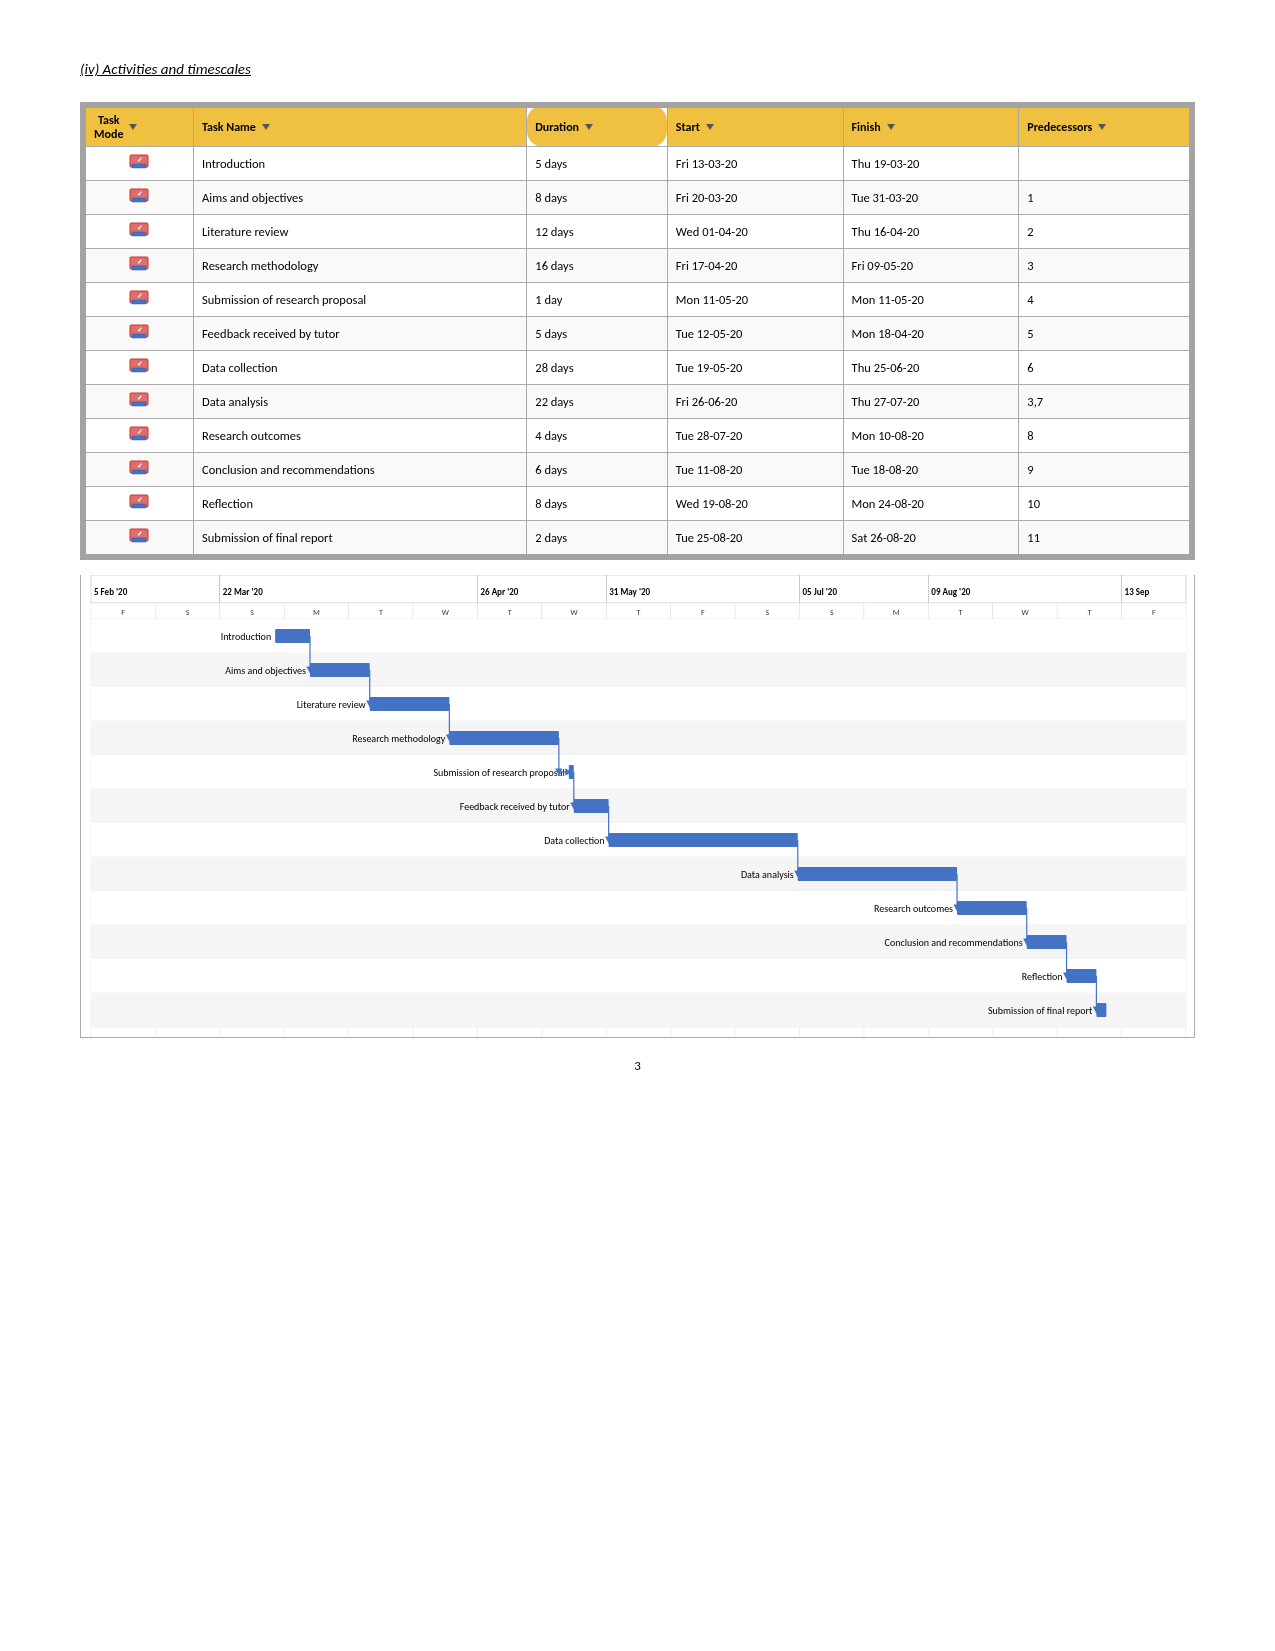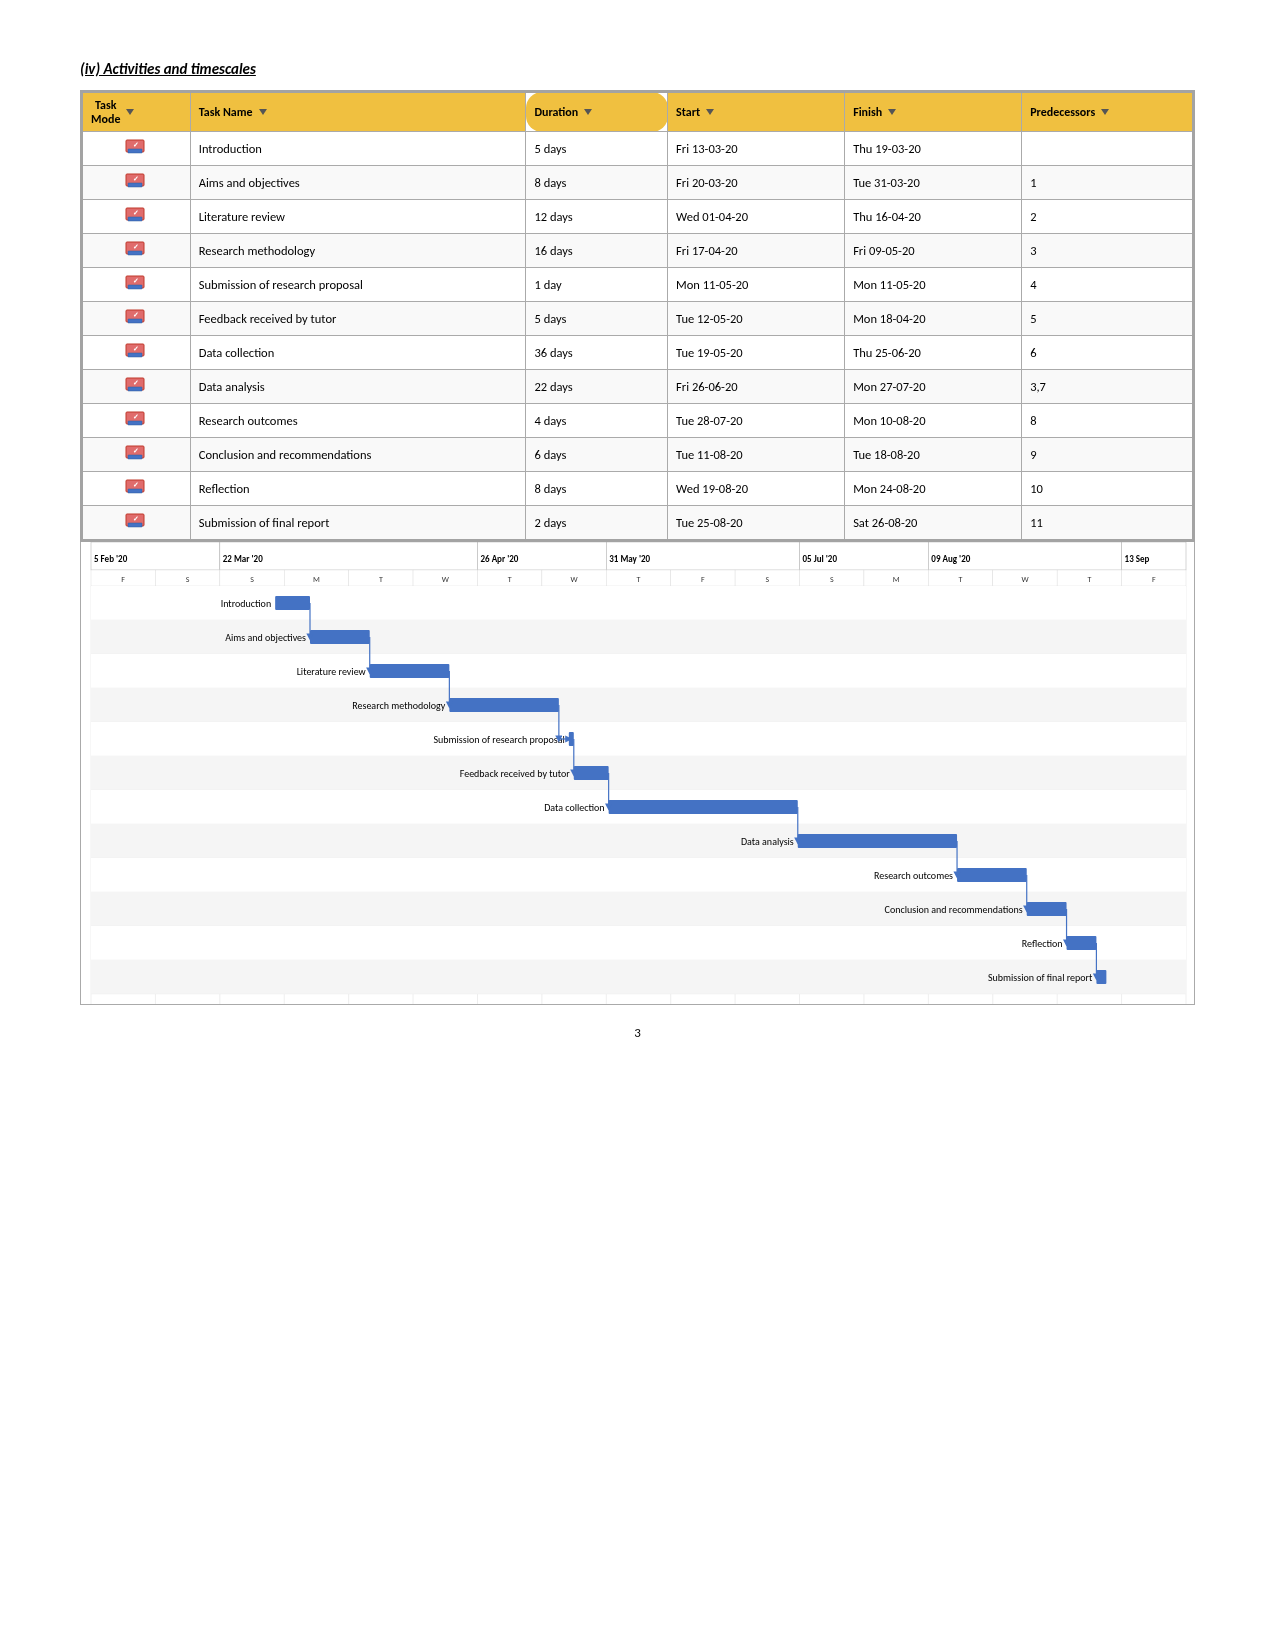--- a/index.html
+++ b/index.html
@@ -8,32 +8,32 @@
       font-family: Calibri, Arial, sans-serif;
       font-size: 13px;
       color: #000;
       width: 1275px;
       min-height: 1651px;
       padding: 60px 80px;
     }
 
     .section-title {
       font-size: 15px;
-      font-weight: bold;
+      font-weight: normal;
       font-style: italic;
       text-decoration: underline;
-      margin-bottom: 12px;
+      margin-bottom: 24px;
     }
 
     
     .gantt-table {
       border-collapse: collapse;
       width: 100%;
-      margin-bottom: 0;
-      border: 3px solid #a3a3a3;
+      margin-bottom: 15px;
+      border: 6px solid #a3a3a3;
     }
 
     .gantt-table th {
       background-color: #f0c040;
       border: 1px solid #aaa;
       padding: 5px 8px;
       font-weight: bold;
       font-size: 12px;
       vertical-align: middle;
       white-space: nowrap;
@@ -220,36 +220,36 @@
         <td>5</td>
       </tr>
       <tr>
         <td style="text-align: center;">
     <svg class="task-mode-svg" viewBox="0 0 22 18" xmlns="http://www.w3.org/2000/svg">
       <rect x="1" y="2" width="18" height="12" rx="1" fill="#e06c6c" stroke="#c0392b" stroke-width="1"></rect>
       <rect x="3" y="11" width="14" height="4" rx="0.5" fill="#4472C4" stroke="#2c5f9e" stroke-width="0.5"></rect>
       <text x="11" y="9" text-anchor="middle" font-size="7" fill="white" font-weight="bold">✓</text>
     </svg></td>
         <td>Data collection</td>
-        <td>36 days</td>
+        <td>28 days</td>
         <td>Tue 19-05-20</td>
         <td>Thu 25-06-20</td>
         <td>6</td>
       </tr>
       <tr>
         <td style="text-align: center;">
     <svg class="task-mode-svg" viewBox="0 0 22 18" xmlns="http://www.w3.org/2000/svg">
       <rect x="1" y="2" width="18" height="12" rx="1" fill="#e06c6c" stroke="#c0392b" stroke-width="1"></rect>
       <rect x="3" y="11" width="14" height="4" rx="0.5" fill="#4472C4" stroke="#2c5f9e" stroke-width="0.5"></rect>
       <text x="11" y="9" text-anchor="middle" font-size="7" fill="white" font-weight="bold">✓</text>
     </svg></td>
         <td>Data analysis</td>
         <td>22 days</td>
         <td>Fri 26-06-20</td>
-        <td>Mon 27-07-20</td>
+        <td>Thu 27-07-20</td>
         <td>3,7</td>
       </tr>
       <tr>
         <td style="text-align: center;">
     <svg class="task-mode-svg" viewBox="0 0 22 18" xmlns="http://www.w3.org/2000/svg">
       <rect x="1" y="2" width="18" height="12" rx="1" fill="#e06c6c" stroke="#c0392b" stroke-width="1"></rect>
       <rect x="3" y="11" width="14" height="4" rx="0.5" fill="#4472C4" stroke="#2c5f9e" stroke-width="0.5"></rect>
       <text x="11" y="9" text-anchor="middle" font-size="7" fill="white" font-weight="bold">✓</text>
     </svg></td>
         <td>Research outcomes</td>

